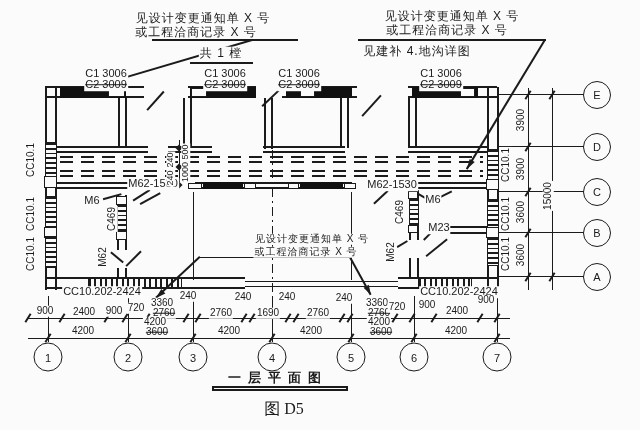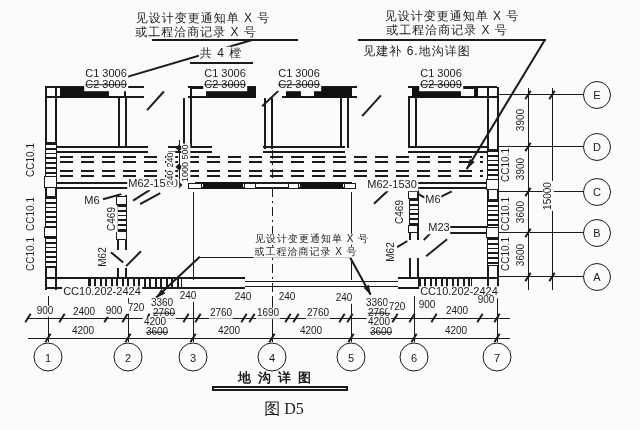--- a/index.html
+++ b/index.html
@@ -208,24 +208,24 @@
       <div class="tick" style="left: 528px; top: 277px;"></div>
       <div class="tick" style="left: 552px; top: 95px;"></div>
       <div class="tick" style="left: 552px; top: 277px;"></div>
       <div class="diamond" style="left: 179px; top: 148px;"></div>
       <div class="diamond" style="left: 179px; top: 167px;"></div>
       <div class="diamond" style="left: 179px; top: 185px;"></div>
     </div>
   <div id="labels">
       <div class="lbl bold" style="left: 203px; top: 18px; font-size: 12px;">见设计变更通知单 X 号</div>
       <div class="lbl bold" style="left: 196px; top: 32px; font-size: 12px;">或工程洽商记录 X 号</div>
-      <div class="lbl bold" style="left: 221px; top: 53px; font-size: 12px;">共 4 樘</div>
+      <div class="lbl bold" style="left: 221px; top: 53px; font-size: 12px;">共 1 樘</div>
       <div class="lbl bold" style="left: 452px; top: 16px; font-size: 12px;">见设计变更通知单 X 号</div>
       <div class="lbl bold" style="left: 447px; top: 30px; font-size: 12px;">或工程洽商记录 X 号</div>
-      <div class="lbl bold" style="left: 417px; top: 51px; font-size: 12px;">见建补 6.地沟详图</div>
+      <div class="lbl bold" style="left: 417px; top: 51px; font-size: 12px;">见建补 4.地沟详图</div>
       <div class="lbl bold" style="left: 312px; top: 239px; font-size: 10px;">见设计变更通知单 X 号</div>
       <div class="lbl bold" style="left: 306px; top: 252px; font-size: 10px;">或工程洽商记录 X 号</div>
       <div class="lbl" style="left: 106px; top: 74px; font-size: 11px;">C1  3006</div>
       <div class="lbl strike" style="left: 106px; top: 85px; font-size: 11px;">C2  3009</div>
       <div class="lbl" style="left: 225px; top: 74px; font-size: 11px;">C1  3006</div>
       <div class="lbl strike" style="left: 225px; top: 85px; font-size: 11px;">C2  3009</div>
       <div class="lbl" style="left: 299px; top: 74px; font-size: 11px;">C1  3006</div>
       <div class="lbl strike" style="left: 299px; top: 85px; font-size: 11px;">C2  3009</div>
       <div class="lbl" style="left: 441px; top: 74px; font-size: 11px;">C1  3006</div>
       <div class="lbl strike" style="left: 441px; top: 85px; font-size: 11px;">C2  3009</div>
@@ -290,16 +290,16 @@
       <div class="circle" style="left: 272px; top: 357px; width: 27px; height: 27px;">4</div>
       <div class="circle" style="left: 351px; top: 357px; width: 27px; height: 27px;">5</div>
       <div class="circle" style="left: 414px; top: 357px; width: 27px; height: 27px;">6</div>
       <div class="circle" style="left: 497px; top: 357px; width: 27px; height: 27px;">7</div>
       <div class="circle" style="left: 597px; top: 95px; width: 26px; height: 26px;">E</div>
       <div class="circle" style="left: 597px; top: 147px; width: 26px; height: 26px;">D</div>
       <div class="circle" style="left: 597px; top: 192px; width: 26px; height: 26px;">C</div>
       <div class="circle" style="left: 597px; top: 233px; width: 26px; height: 26px;">B</div>
       <div class="circle" style="left: 597px; top: 277px; width: 26px; height: 26px;">A</div>
     </div>
-  <div class="lbl title-plan" style="left:278px;top:378px;">地沟详图</div>
+  <div class="lbl title-plan" style="left:278px;top:378px;">一层平面图</div>
   <div class="titlebar"></div>
   <div class="lbl fig" style="left:284px;top:409px;">图 D5</div>
 </div>
 
 </body></html>

